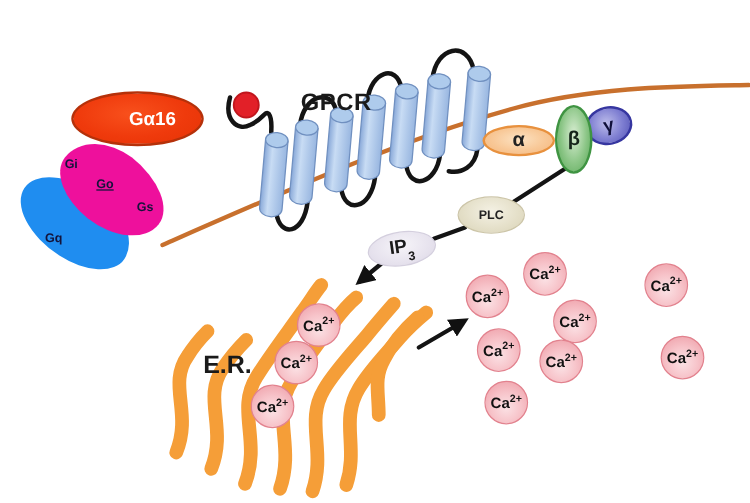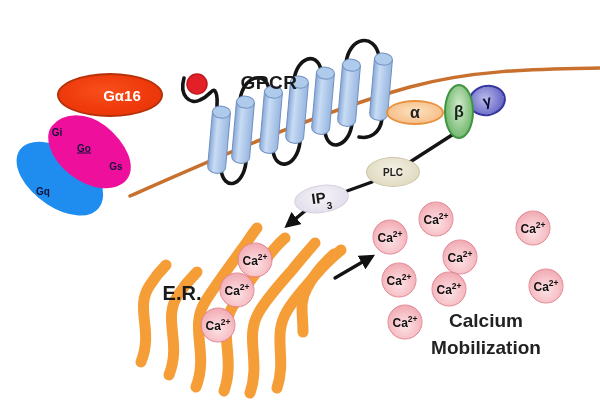--- a/index.html
+++ b/index.html
@@ -209,18 +209,14 @@
       <div class="ca" style="left: 546px; top: 286px;">
         <span>Ca</span>
         <sup>2+</sup>
       </div>
       <div class="ca" style="left: 405px; top: 322px;">
         <span>Ca</span>
         <sup>2+</sup>
       </div>
     </div>
 
-  <div class="lbl caption-lbl" style="left:486px; top:334px;">
-    <div>Calcium</div>
-    <div>Mobilization</div>
-  </div>
 
 </div>
 
 </body></html>

